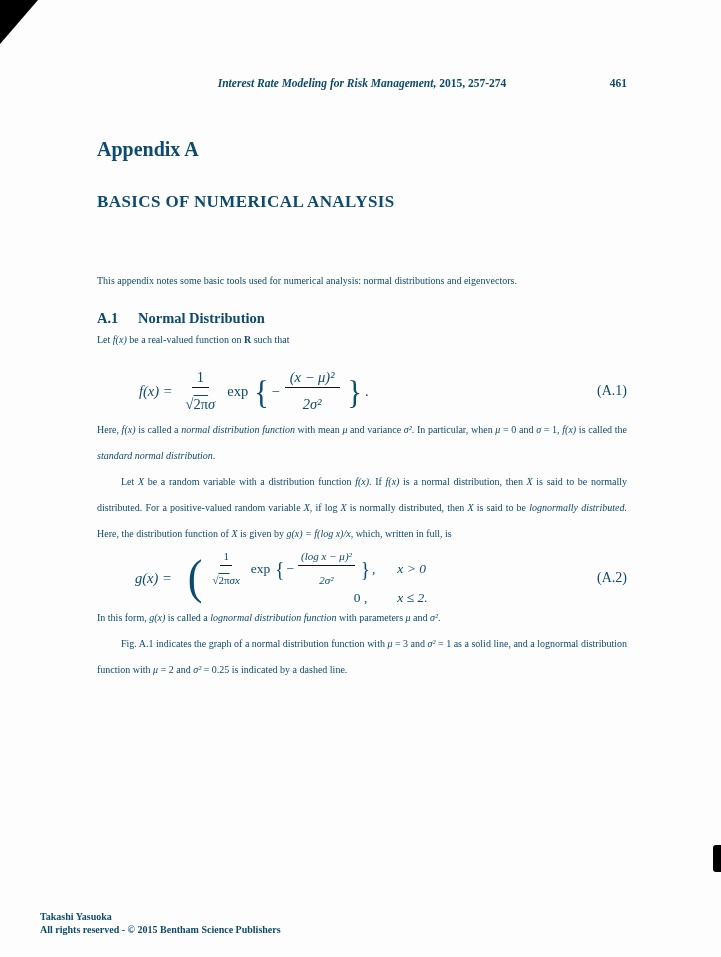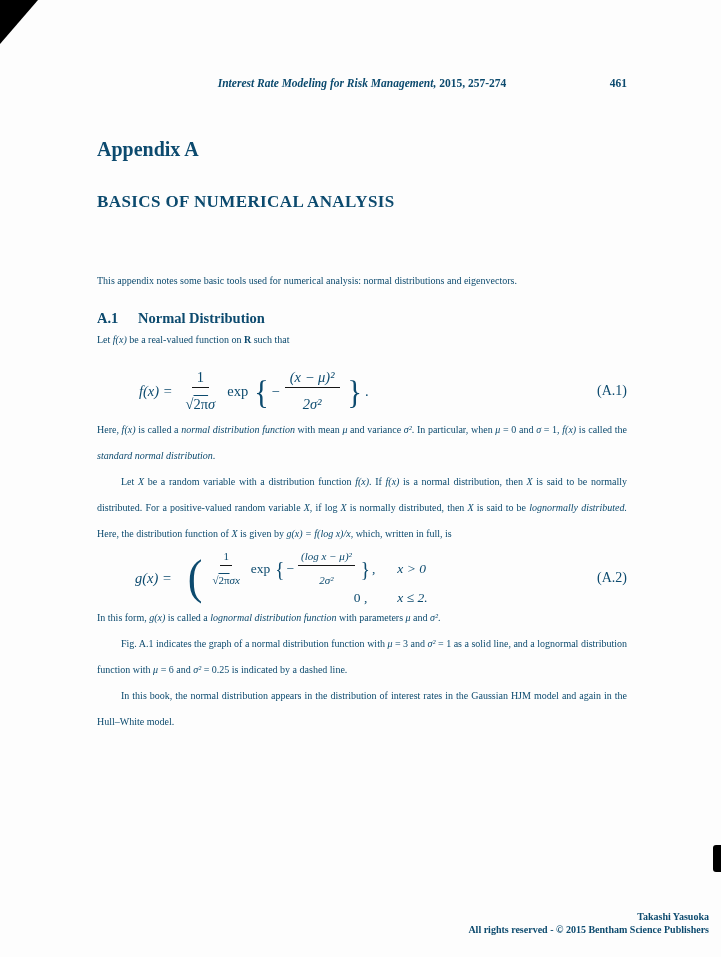--- a/index.html
+++ b/index.html
@@ -60,22 +60,22 @@
   .op-exp { margin: 0 3px 0 7px; }
   .brace { display: inline-block; font-size: 30px; line-height: 1; transform: scaleY(1.15); margin: 0 3px; }
   .brace.med { font-size: 19px; transform: scaleY(1.1); margin: 0 2px; }
   .paren { display: inline-block; font-size: 44px; line-height: 1; transform: scaleY(1.1); margin: 0 6px 0 8px; font-weight: 400; }
 
   .cases { display: grid; grid-template-columns: auto 62px; column-gap: 22px; row-gap: 3px;
     align-items: center; font-size: 13.5px; }
   .case-expr { display: flex; align-items: center; justify-content: flex-end; }
   .case-expr.plain { display: block; text-align: right; padding-right: 8px; }
 
-  .footer { position: absolute; left: 0; right: 12px; top: 910px; text-align: right;
-    font-weight: bold; font-size: 10px; line-height: 13px; }
+  .footer { position: absolute; left: 0; right: 12px; top: 910px; text-align: left;
+    font-weight: bold; font-size: 10px; line-height: 13px; padding-left: 40px; }
 </style>
 </head>
 <body>
 
 <div class="page">
 
   <div class="artifact-corner"></div>
   <div class="artifact-right"></div>
 
   <div class="content">
@@ -146,23 +146,22 @@
             <div class="it">x &gt; 0</div>
             <div class="case-expr plain">0 ,</div>
             <div class="it">x ≤ 2.</div>
           </div>
         </div>
         <span class="eq-label">(A.2)</span>
       </div>
 
       <p class="body p-form"><span>In this form, </span><span class="it">g(x)</span><span> is called a </span><span class="it">lognormal distribution function</span><span> with parameters </span><span class="it">μ</span><span> and </span><span class="it">σ²</span><span>.</span></p>
 
-      <p class="body indent p-fig"><span>Fig. A.1 indicates the graph of a normal distribution function with </span><span class="it">μ</span><span> = 3 and </span><span class="it">σ²</span><span> = 1 as a solid line, and a lognormal distribution function with </span><span class="it">μ</span><span> = 6 and </span><span class="it">σ²</span><span> = 0.25 is indicated by a dashed line.</span></p>
+      <p class="body indent p-fig"><span>Fig. A.1 indicates the graph of a normal distribution function with </span><span class="it">μ</span><span> = 3 and </span><span class="it">σ²</span><span> = 1 as a solid line, and a lognormal distribution function with </span><span class="it">μ</span><span> = 2 and </span><span class="it">σ²</span><span> = 0.25 is indicated by a dashed line.</span></p>
 
-      <p class="body indent p-book"><span>In this book, the normal distribution appears in the distribution of interest rates in the Gaussian HJM model and again in the Hull–White model.</span></p>
 
     </div>
   </div>
 
   <div class="footer">
     <div>Takashi Yasuoka</div>
     <div>All rights reserved - © 2015 Bentham Science Publishers</div>
   </div>
 
 </div>

